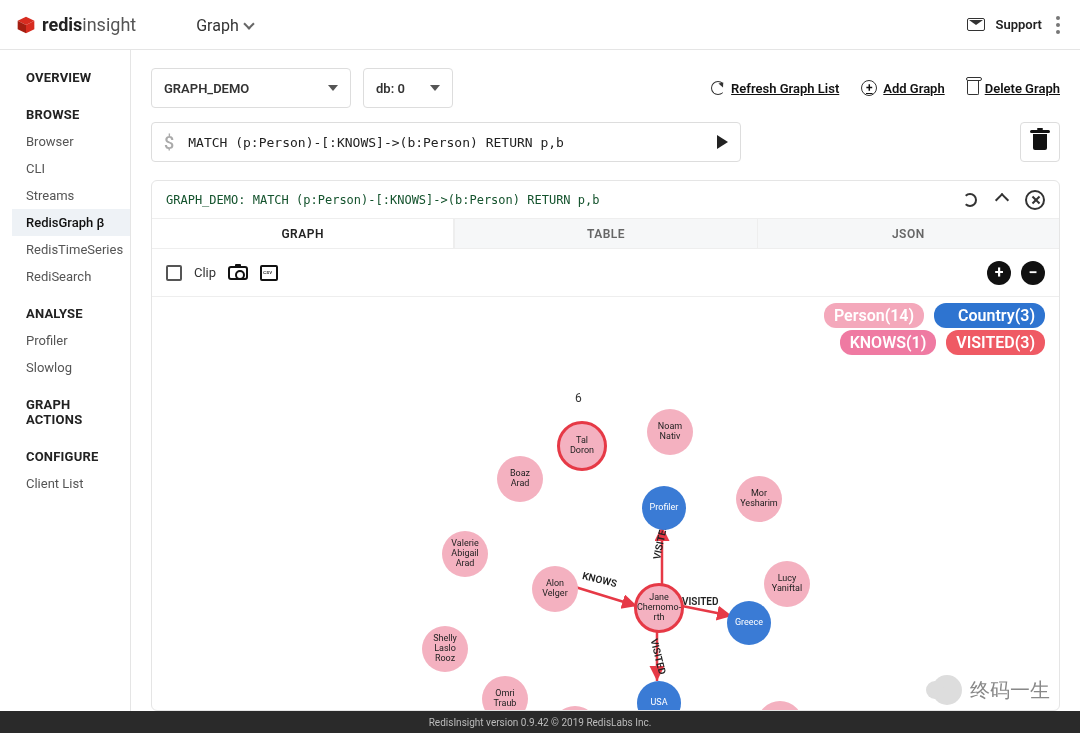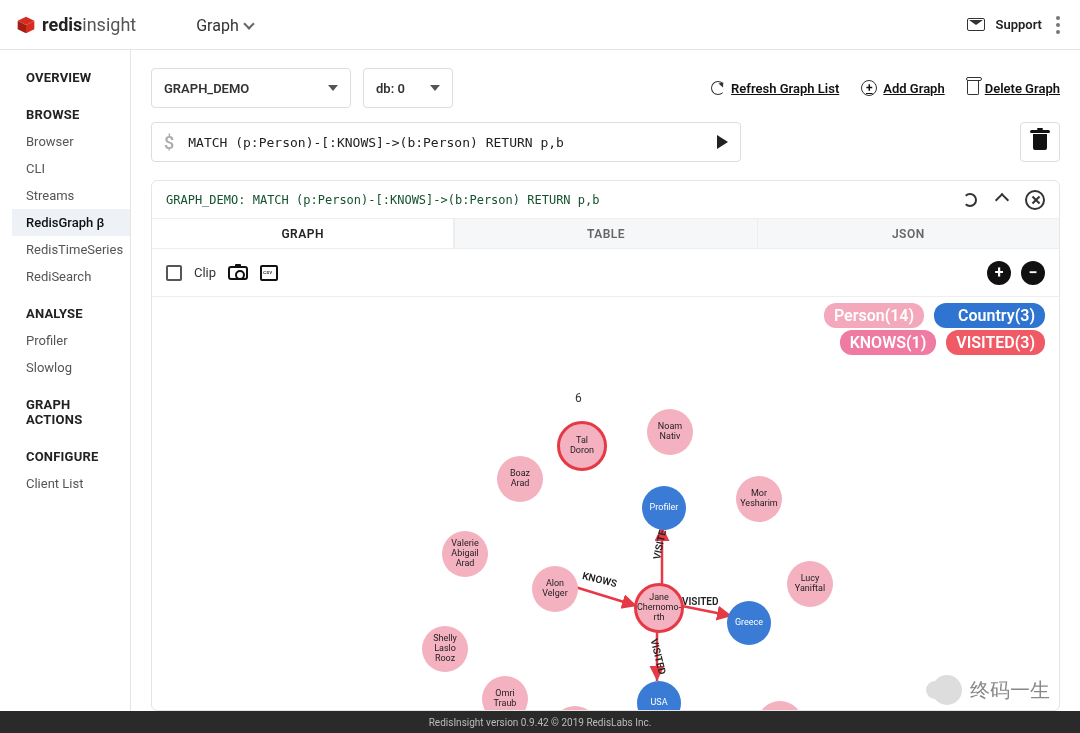--- a/index.html
+++ b/index.html
@@ -234,21 +234,21 @@
           <span class="edge-label" style="left:530px; top:235px;">VISITED</span>
           <span class="edge-label" style="left:488px; top:290px; transform:rotate(76deg);">VISITED</span>
 
           <div class="node person hl big" style="left:405px; top:60px;">Tal Doron</div>
           <div class="node person" style="left:345px; top:95px;">Boaz Arad</div>
           <div class="node person" style="left:495px; top:48px;">Noam Nativ</div>
           <div class="node person" style="left:584px; top:115px;">Mor Yesharim</div>
           <div class="node person" style="left:290px; top:170px;">Valerie Abigail Arad</div>
           <div class="node person" style="left:380px; top:205px;">Alon Velger</div>
           <div class="node person hl big" style="left:482px; top:222px;">Jane Chernomo-rth</div>
-          <div class="node person" style="left:635px; top:200px;">Lucy Yaniftal</div>
+          <div class="node person" style="left:612px; top:200px;">Lucy Yaniftal</div>
           <div class="node person" style="left:270px; top:265px;">Shelly Laslo Rooz</div>
           <div class="node person" style="left:330px; top:315px;">Omri Traub</div>
           <div class="node person" style="left:400px; top:345px;">Ori Laslo</div>
           <div class="node person" style="left:605px; top:340px;">Gal Derriere</div>
           <div class="node country" style="left:490px; top:125px;">Profiler</div>
           <div class="node country" style="left:575px; top:240px;">Greece</div>
           <div class="node country" style="left:485px; top:320px;">USA</div>
         </div>
       </div>
     </div>

